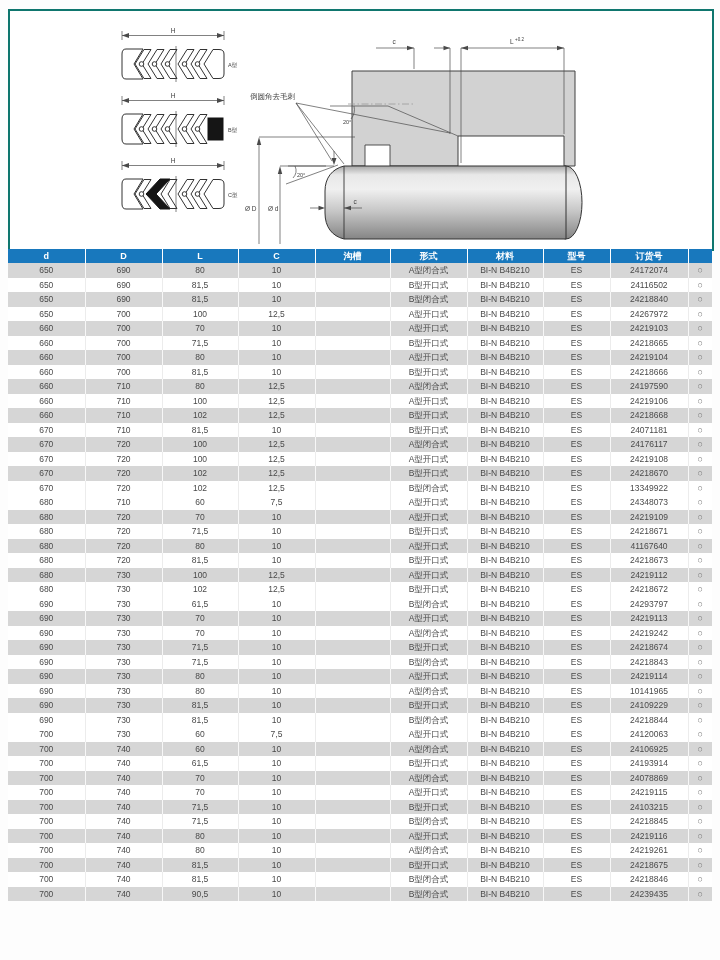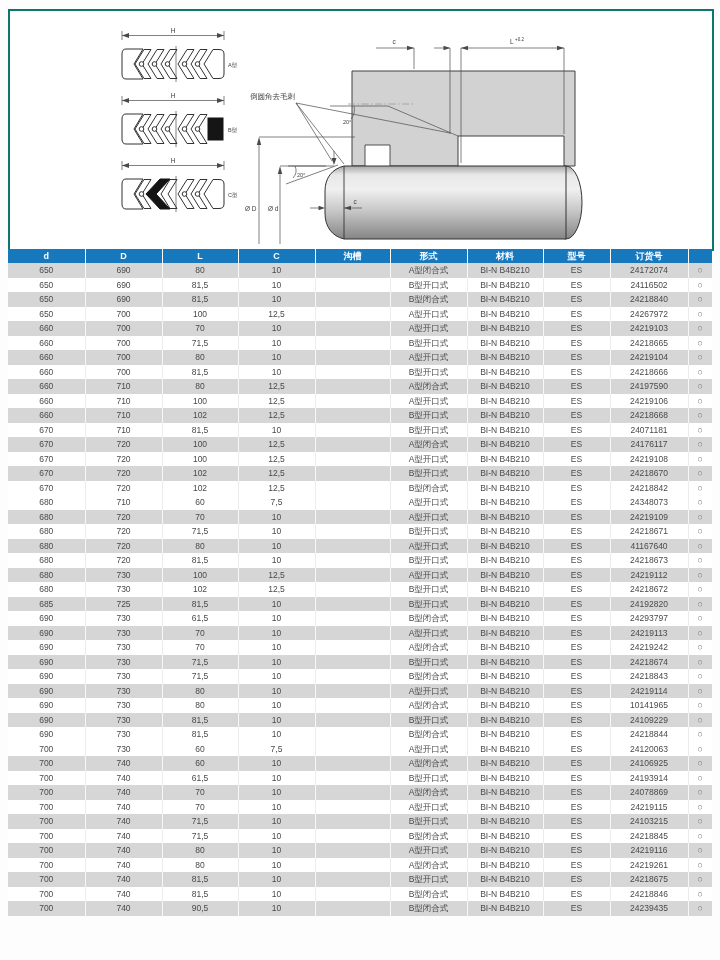--- a/index.html
+++ b/index.html
@@ -390,21 +390,21 @@
       </tr>
       <tr class="plain">
         <td>670</td>
         <td>720</td>
         <td>102</td>
         <td>12,5</td>
         <td></td>
         <td>B型闭合式</td>
         <td>BI-N B4B210</td>
         <td>ES</td>
-        <td>24218842</td>
+        <td>13349922</td>
         <td class="avail">○</td>
       </tr>
       <tr class="plain">
         <td>680</td>
         <td>710</td>
         <td>60</td>
         <td>7,5</td>
         <td></td>
         <td>A型开口式</td>
         <td>BI-N B4B210</td>
@@ -477,32 +477,20 @@
         <td>730</td>
         <td>102</td>
         <td>12,5</td>
         <td></td>
         <td>B型开口式</td>
         <td>BI-N B4B210</td>
         <td>ES</td>
         <td>24218672</td>
         <td class="avail">○</td>
       </tr>
-      <tr class="alt">
-        <td>685</td>
-        <td>725</td>
-        <td>81,5</td>
-        <td>10</td>
-        <td></td>
-        <td>B型开口式</td>
-        <td>BI-N B4B210</td>
-        <td>ES</td>
-        <td>24192820</td>
-        <td class="avail">○</td>
-      </tr>
       <tr class="plain">
         <td>690</td>
         <td>730</td>
         <td>61,5</td>
         <td>10</td>
         <td></td>
         <td>B型闭合式</td>
         <td>BI-N B4B210</td>
         <td>ES</td>
         <td>24293797</td>

